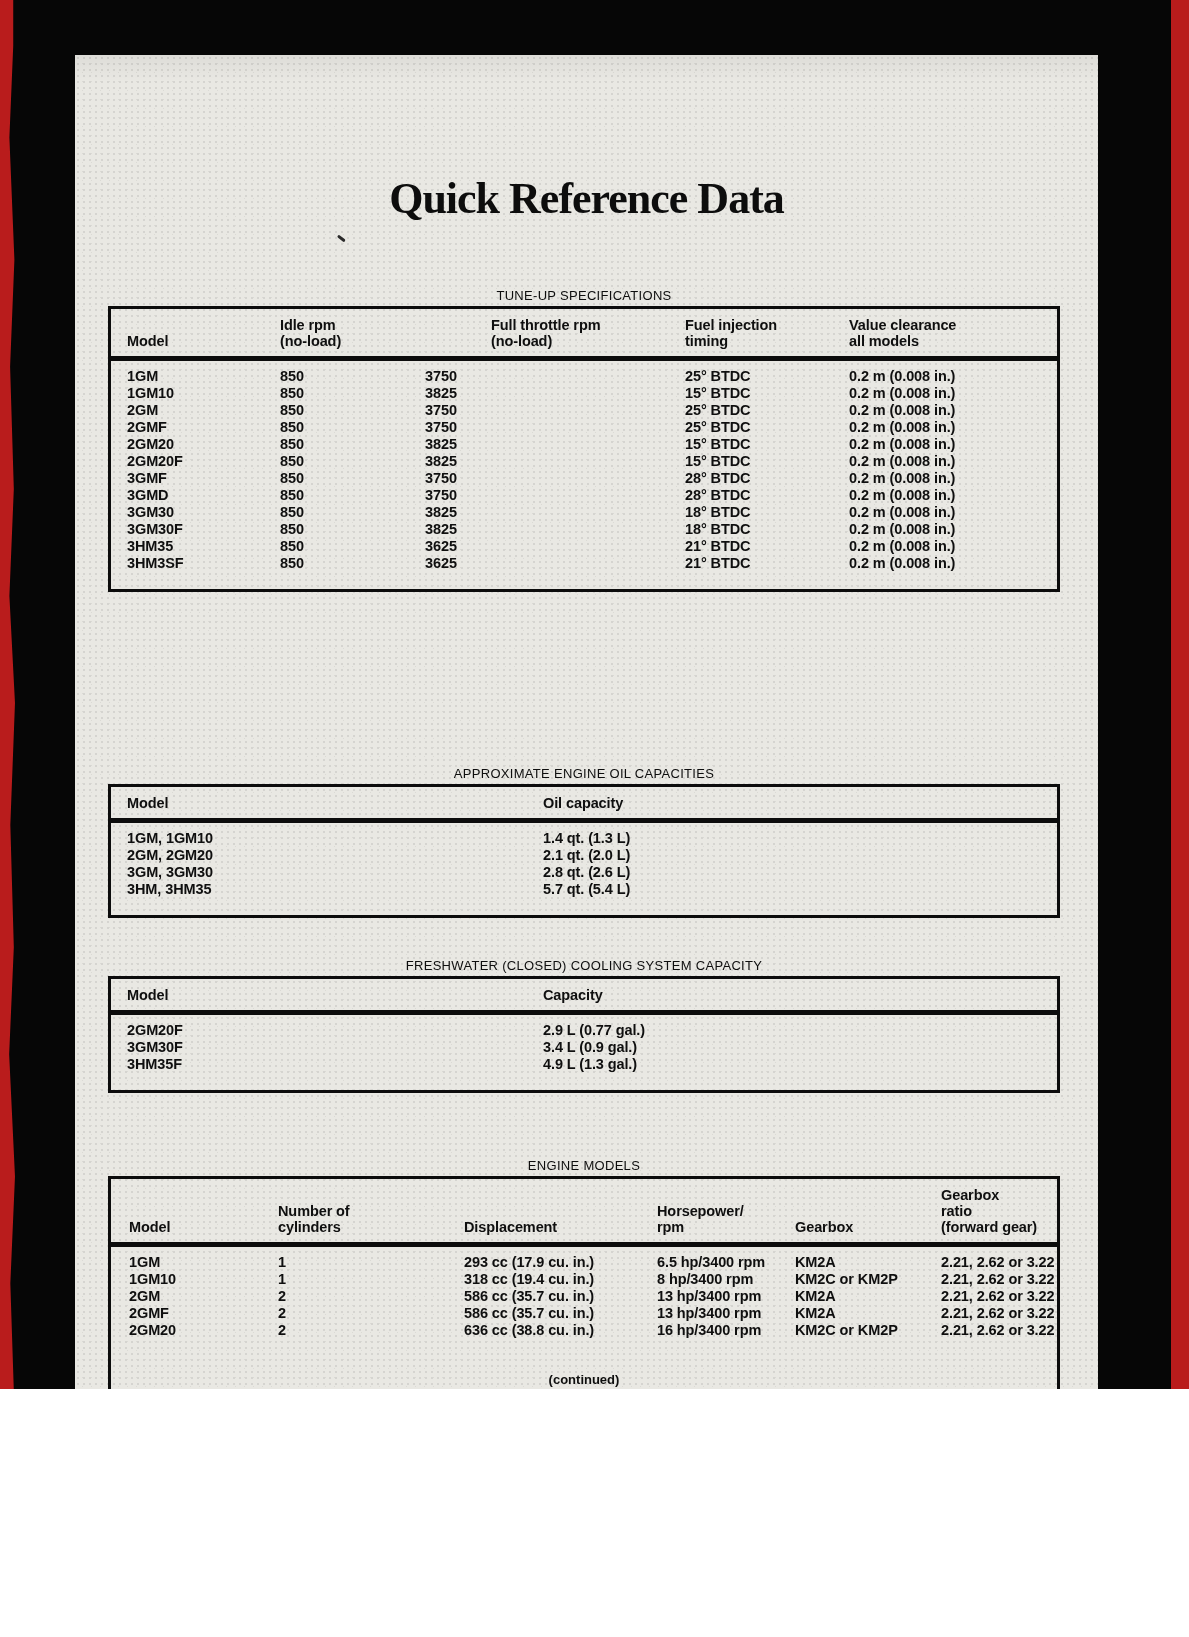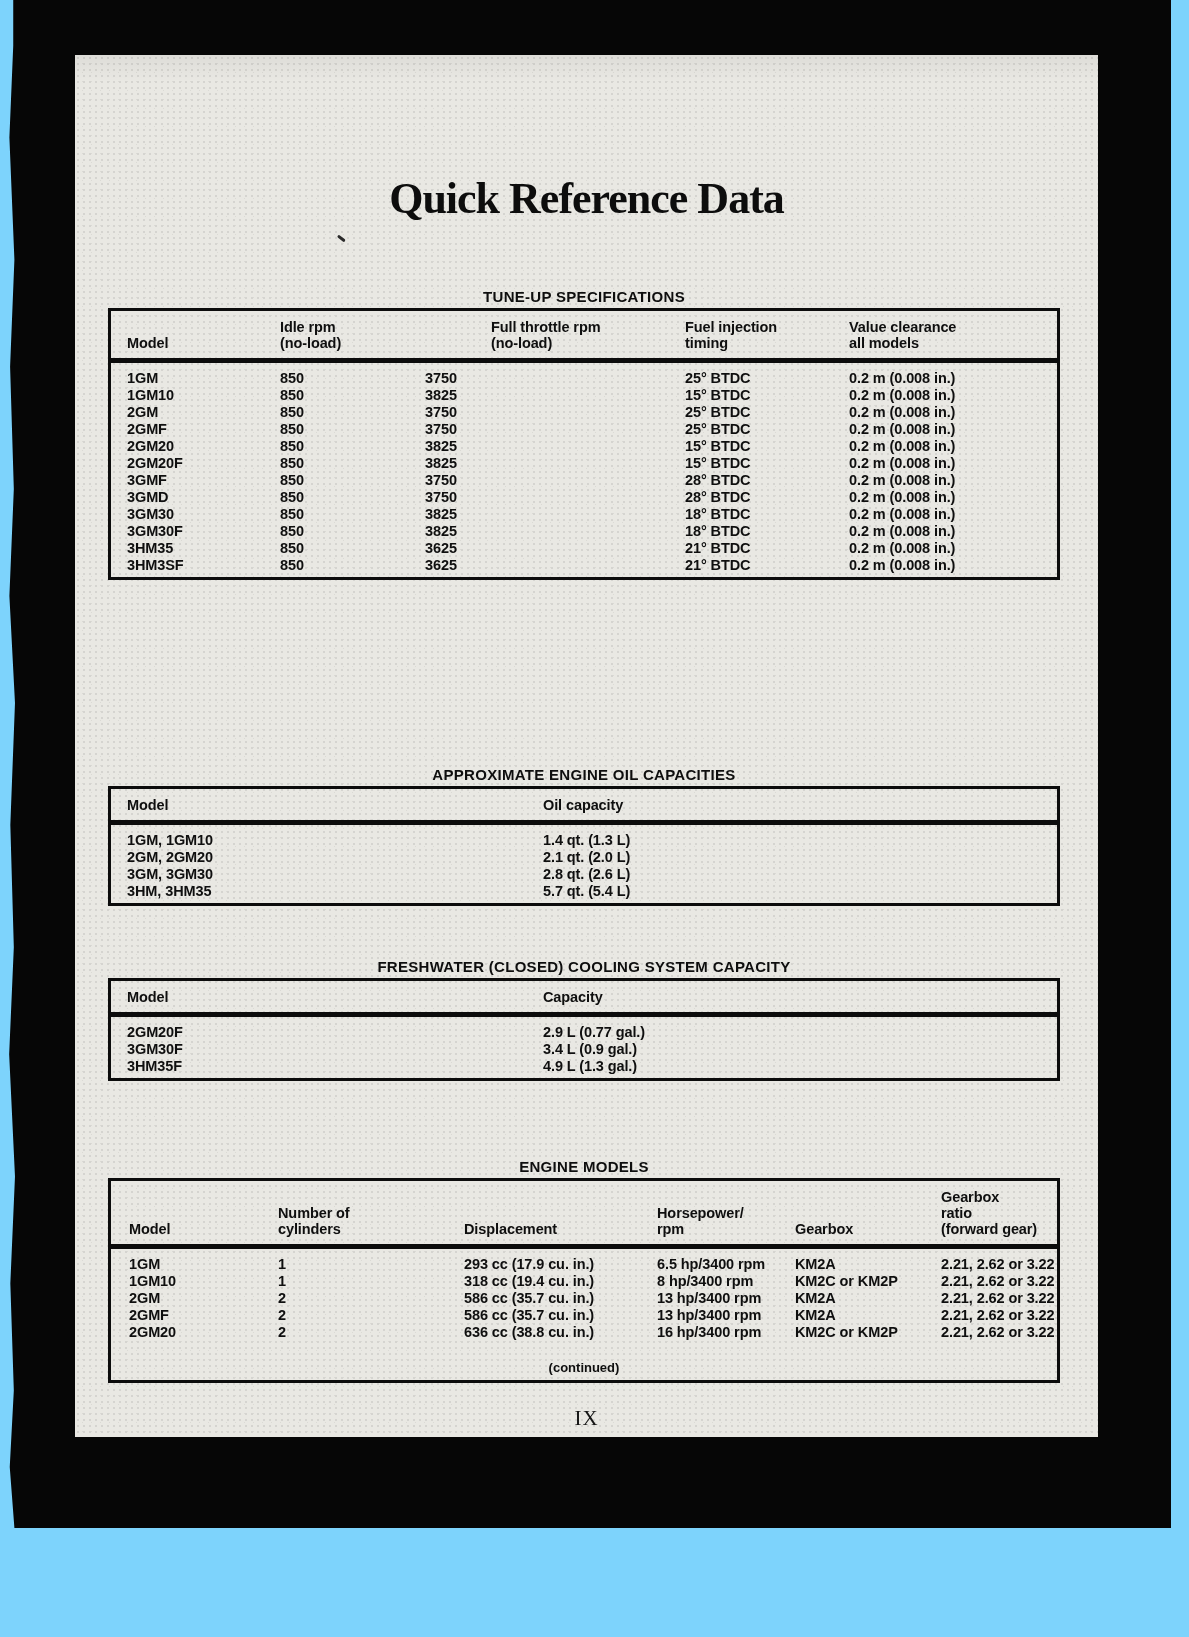--- a/index.html
+++ b/index.html
@@ -1,17 +1,17 @@
 <!DOCTYPE html>
 <html><head>
 <meta charset="utf-8">
 <style>
   * { margin:0; padding:0; box-sizing:border-box; }
   html,body { width:1189px; height:1637px; background:#ffffff; font-family:"Liberation Sans", sans-serif; }
-  .stage { position:relative; width:1189px; height:1637px; overflow:hidden; background:#7dd3fc; }
+  .stage { position:relative; width:1189px; height:1389px; overflow:hidden; background:#b91c1c; }
 
   
   .frame {
     position:absolute; left:8px; top:0; width:1163px; height:1528px; background:#060606;
     clip-path: polygon(0.45% 0, 100% 0, 100% 100%, 0.55% 100%, 0.15% 96%, 0.5% 91%,
                        0.2% 84%, 0.6% 77%, 0.1% 69%, 0.5% 62%, 0.2% 54%, 0.6% 46%,
                        0.12% 39%, 0.5% 32%, 0.18% 24%, 0.55% 17%, 0.12% 9%, 0.45% 3%);
   }
 
   
@@ -33,32 +33,32 @@
   }
   .stray-mark { position:absolute; left:262px; top:182px; width:9px; height:2.5px;
     background:#2a2a2a; transform:rotate(38deg); border-radius:2px; }
 
   .section { position:absolute; left:33px; width:952px; }
   .sec-tuneup   { top:233px; }
   .sec-oil      { top:681px;margin-top:30px; }
   .sec-fresh    { top:903px; }
   .sec-engine   { top:1103px; }
 
-  .section-title { font-size:15px; font-weight:bold; text-align:center;
+  .section-title { font-size:13px; font-weight:normal; text-align:center;
     letter-spacing:0.3px; margin-bottom:3px; color:#0e0e0e; }
 
   .table-box { border:3px solid #0c0c0c; }
 
   table { width:100%; border-collapse:collapse; table-layout:fixed;
     font-size:14.5px; font-weight:bold; color:#0f0f0f; letter-spacing:-0.1px; }
   th { text-align:left; vertical-align:bottom; padding:8px 0 7px 0;
     border-bottom:5px solid #0c0c0c; white-space:pre-line; line-height:16px; font-size:14.5px; }
   td { padding:0; line-height:17px; vertical-align:top; overflow:hidden; white-space:nowrap; }
   tbody tr:first-child td { padding-top:7px; }
-  tbody tr:last-child  td { padding-bottom:3px; }
+  tbody tr:last-child  td { padding-bottom:17px; }
   th:first-child, td:first-child { padding-left:16px; }
 
   
   .t-tuneup th:nth-child(1){width:169px} .t-tuneup th:nth-child(2){width:145px}
   .t-tuneup th:nth-child(3){width:260px; padding-left:66px} .t-tuneup th:nth-child(4){width:164px}
   .t-oil th:nth-child(1){width:432px}
   .t-fresh th:nth-child(1){width:432px}
   .t-engine th:nth-child(1){width:167px; padding-left:18px} .t-engine td:first-child{padding-left:18px}
   .t-engine th:nth-child(2){width:186px} .t-engine th:nth-child(3){width:193px}
   .t-engine th:nth-child(4){width:138px} .t-engine th:nth-child(5){width:146px}

